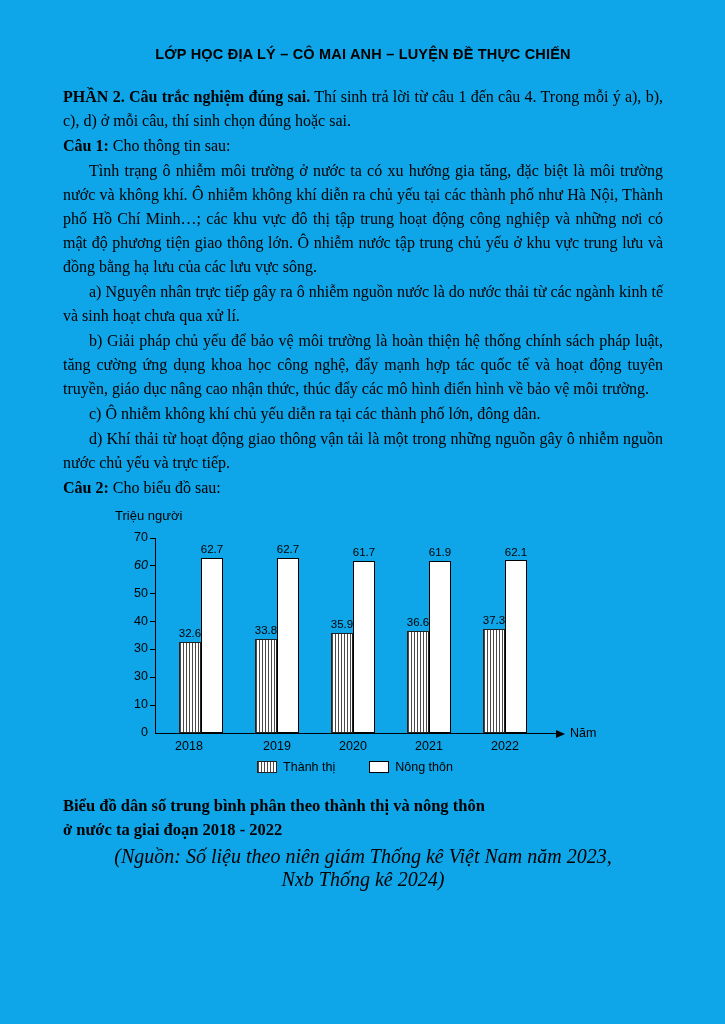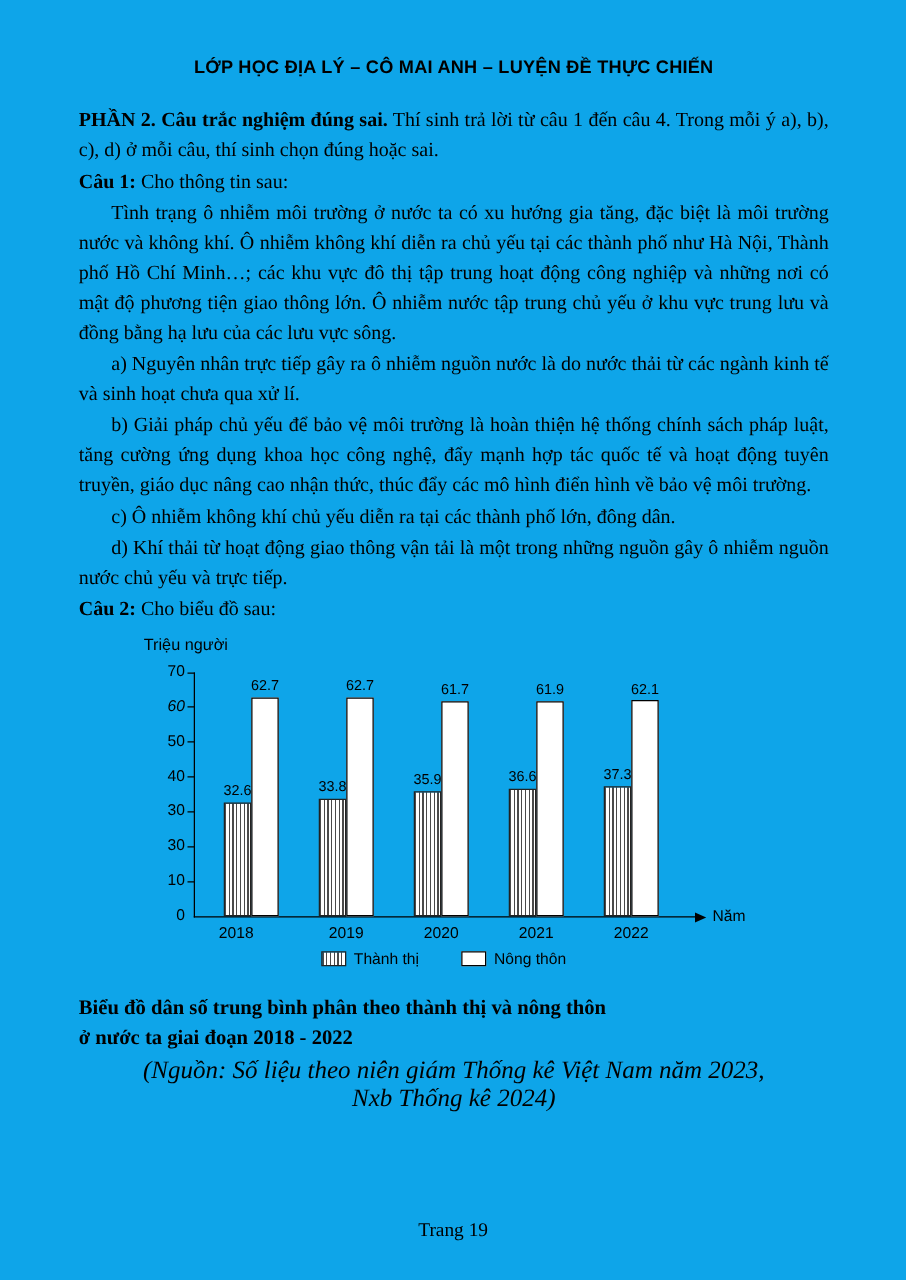--- a/index.html
+++ b/index.html
@@ -136,15 +136,14 @@
   <div class="caption">
     <div>Biểu đồ dân số trung bình phân theo thành thị và nông thôn</div>
     <div>ở nước ta giai đoạn 2018 - 2022</div>
   </div>
 
   <div class="source">
     <div>(Nguồn: Số liệu theo niên giám Thống kê Việt Nam năm 2023,</div>
     <div>Nxb Thống kê 2024)</div>
   </div>
 
-  <div class="footer">Trang 19</div>
 
 </div>
 
 </body></html>

